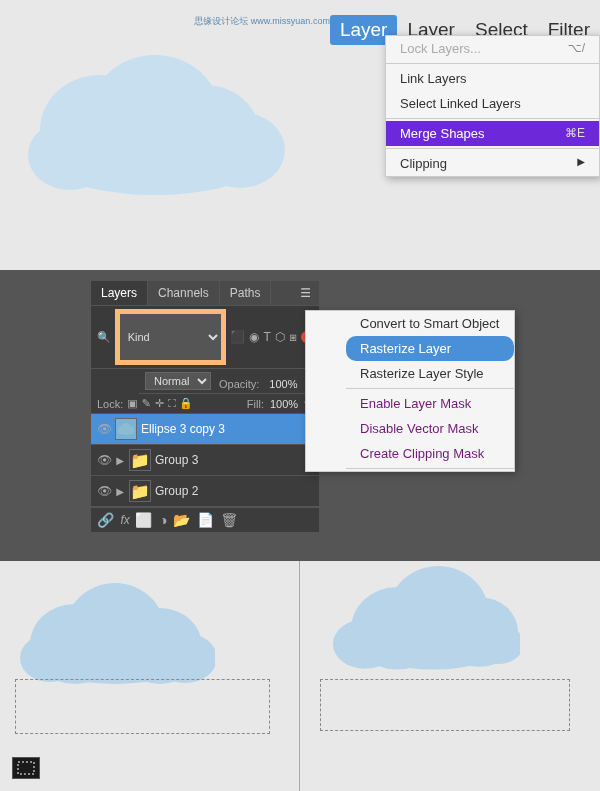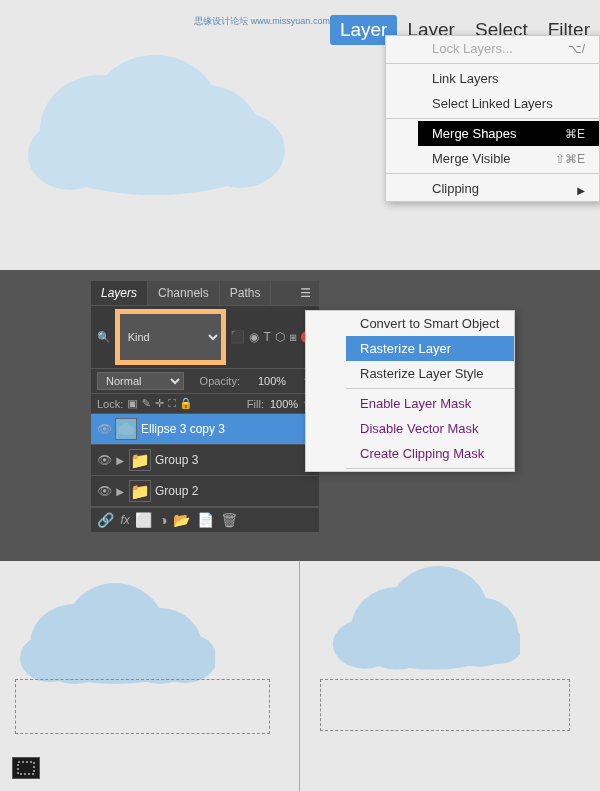--- a/index.html
+++ b/index.html
@@ -54,28 +54,27 @@
       box-shadow: 2px 2px 8px rgba(0,0,0,0.3);
       z-index: 20;
     }
     .layer-dropdown-item {
       padding: 5px 14px;
       font-size: 13px;
       color: #333;
       cursor: pointer;
       display: flex;
       justify-content: space-between;
-      align-items: flex-end;
-      margin-left: 32px;
+      align-items: flex-start;
     }
     .layer-dropdown-item.disabled {
       color: #aaa;
     }
     .layer-dropdown-item.highlighted {
-      background: #000000;
+      background: #6d28d9;
       color: white;
     }
     .layer-dropdown-divider {
       height: 1px;
       background: #ccc;
       margin: 2px 0;
     }
     .shortcut {
       font-size: 12px;
       color: #888;
@@ -106,21 +105,20 @@
     .layers-tab {
       padding: 5px 10px;
       font-size: 12px;
       color: #ccc;
       cursor: pointer;
       border-right: 1px solid #555;
     }
     .layers-tab.active {
       color: white;
       background: #3c3c3c;
-      font-style: italic;
     }
     .layers-panel-menu {
       margin-left: auto;
       padding: 5px 8px;
       color: #ccc;
       cursor: pointer;
     }
     .layers-search {
       display: flex;
       align-items: center;
@@ -153,25 +151,26 @@
     }
     .filter-toggle {
       width: 12px;
       height: 12px;
       border-radius: 50%;
       background: #e74c3c;
       display: inline-block;
     }
     .layers-normal-row {
       display: flex;
-      align-items: center;
+      align-items: flex-end;
       background: #3c3c3c;
       border-bottom: 1px solid #555;
       padding: 3px 6px;
-      gap: 16px;
+      gap: 8px;
+      margin-left: 48px;
     }
     .normal-select {
       background: #555;
       color: #ddd;
       border: 1px solid #666;
       font-size: 11px;
       padding: 1px 4px;
       flex: 1;
     }
     .opacity-label {
@@ -305,20 +304,21 @@
       font-size: 13px;
       color: #333;
       cursor: pointer;
     }
     .ctx-item.disabled {
       color: #701a75;
     }
     .ctx-item.highlighted {
       background: #4a90d9;
       color: white;
+      border-radius: 10px;
     }
     .ctx-divider {
       height: 1px;
       background: #ccc;
       margin: 2px 0;
     }
 
     
     .bottom-section {
       position: absolute;
@@ -400,24 +400,20 @@
     <div class="layer-dropdown-item">
       <span>Link Layers</span>
     </div>
     <div class="layer-dropdown-item">
       <span>Select Linked Layers</span>
     </div>
     <div class="layer-dropdown-divider"></div>
     <div class="layer-dropdown-item highlighted">
       <span>Merge Shapes</span>
       <span class="shortcut">⌘E</span>
-    </div>
-    <div class="layer-dropdown-item">
-      <span>Merge Visible</span>
-      <span class="shortcut">⇧⌘E</span>
     </div>
     <div class="layer-dropdown-divider"></div>
     <div class="layer-dropdown-item">
       <span>Clipping</span>
       <span class="arrow">▶</span>
     </div>
   </div>
 </div>
 
 <div class="middle-wrapper">

